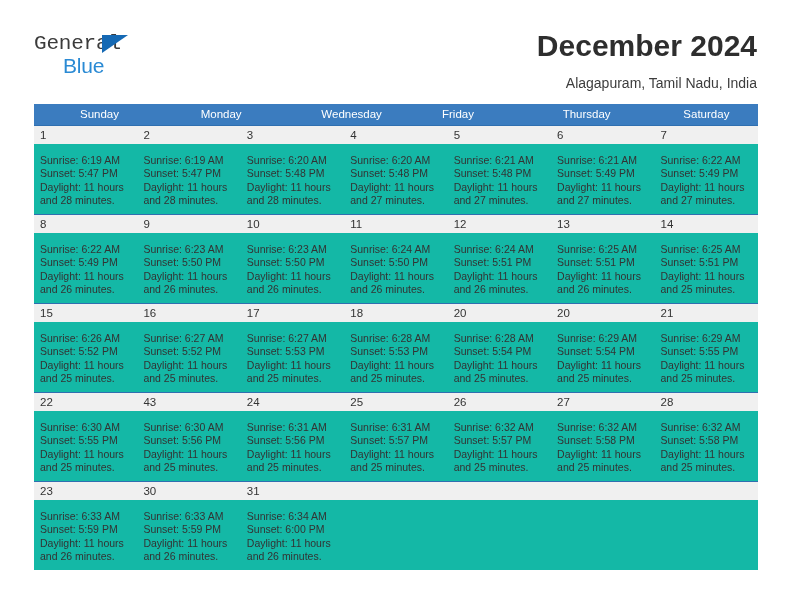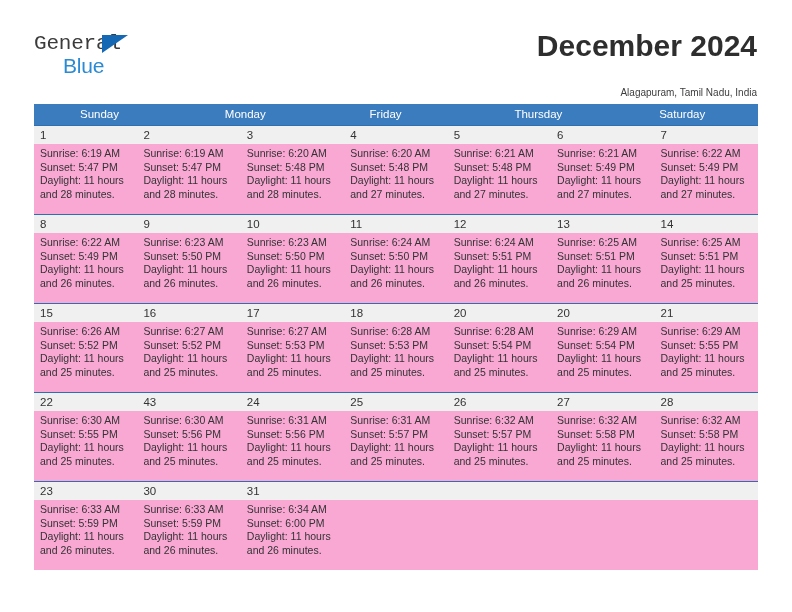--- a/index.html
+++ b/index.html
@@ -70,22 +70,22 @@
     text-align: right;
   }
   .cal-title {
     font-size: 30px;
     color: #2e2e2e;
     font-weight: bold;
     line-height: 36px;
     white-space: nowrap;
   }
   .cal-subtitle {
-    margin-top: 20px;
-    font-size: 10px;
+    margin-top: 10px;
+    font-size: 14px;
     color: #3d3d3d;
     line-height: 18px;
     white-space: nowrap;
   }
 
   
   .calendar {
     position: absolute;
     left: 34px;
     top: 104px;
@@ -123,21 +123,22 @@
     flex: 1 1 0;
     font-size: 11.5px;
     line-height: 18px;
     color: #333333;
     padding-left: 6px;
     box-sizing: border-box;
   }
   .info-band {
     display: flex;
     height: 70px;
-    background: #f9a8d4;
+    background: #14b8a6;
+    align-items: center;
   }
   .info-cell {
     flex: 1 1 0;
     padding: 3px 6px 0 6px;
     box-sizing: border-box;
   }
   .info-line {
     font-size: 10.5px;
     line-height: 13.5px;
     color: #333333;
@@ -162,20 +163,21 @@
       <div class="cal-subtitle">Alagapuram, Tamil Nadu, India</div>
     </div>
 
   </div>
 
   <div class="calendar">
 
     <div class="dow-row">
       <div class="dow">Sunday</div>
       <div class="dow">Monday</div>
+      <div class="dow">Wednesday</div>
       <div class="dow">Friday</div>
       <div class="dow">Thursday</div>
       <div class="dow">Saturday</div>
     </div>
 
     <div class="week">
       <div class="num-band">
         <div class="num-cell">1</div>
         <div class="num-cell">2</div>
         <div class="num-cell">3</div>

